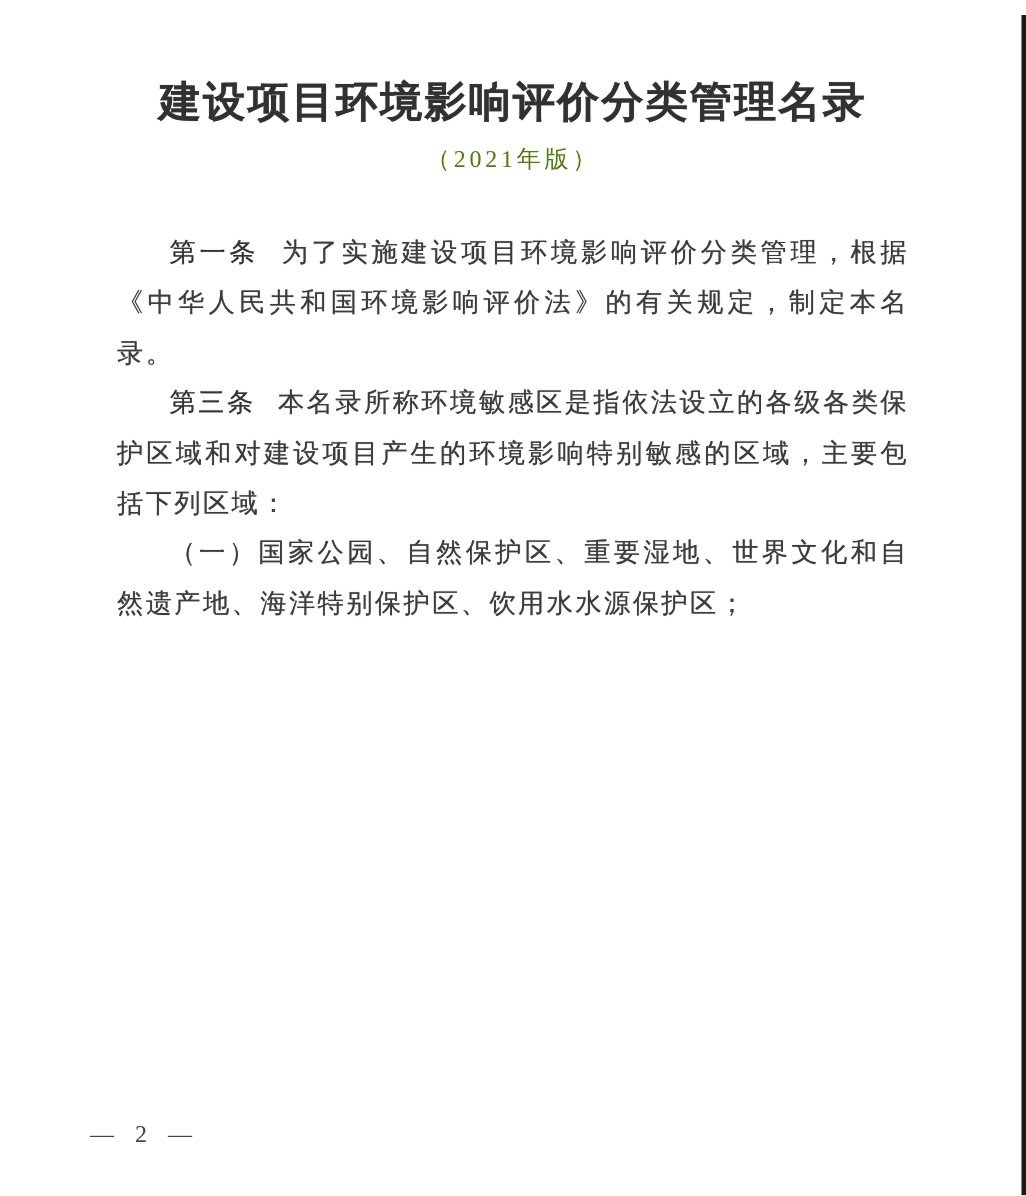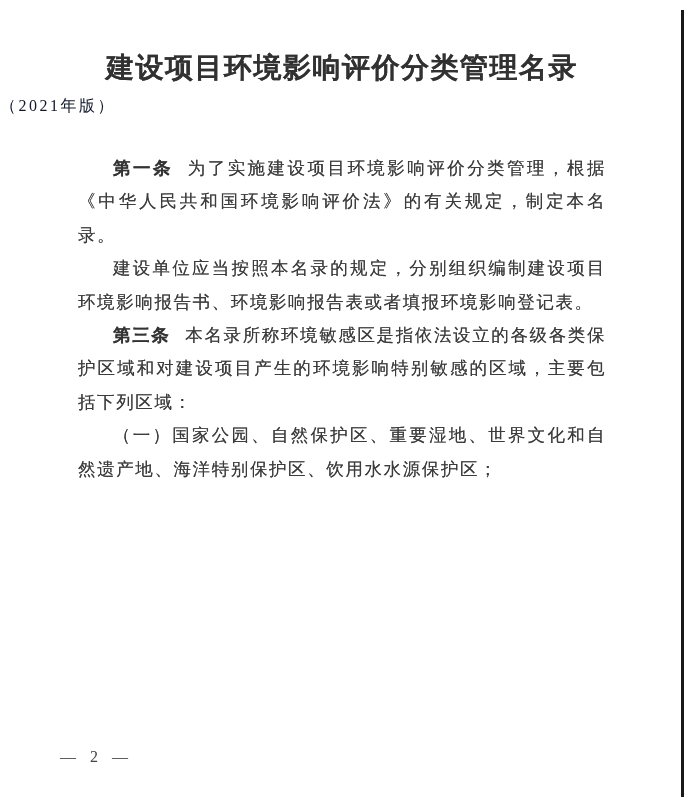--- a/index.html
+++ b/index.html
@@ -19,41 +19,42 @@
     text-align: center;
     font-size: 28px;
     font-weight: bold;
     letter-spacing: 1.5px;
     color: #313131;
     text-shadow: 0 0 0.5px rgba(60,60,60,0.85);
   }
   .edition {
     position: absolute;
     top: 96px; left: 0; right: 0;
+    text-align: center;
     font-size: 16px;
     letter-spacing: 2.5px;
-    color: #0f172a;
+    color: #4d7c0f;
   }
   .body {
     position: absolute;
     top: 152px; left: 78px;
     width: 528px;
     font-size: 17.5px;
     line-height: 33.4px;
     text-align: justify;
     color: #3c3c3c;
     text-shadow: 0 0 0.5px rgba(70,70,70,0.8);
   }
   .body p.para {
     margin: 0;
     text-indent: 2em;
     letter-spacing: 1.6px;
   }
   .lead {
-    font-weight: bold;
+    font-weight: normal;
     margin-right: 0.85em;
     color: #333333;
   }
   .pageno {
     position: absolute;
     left: 60px; top: 748px;
     font-size: 16px;
     letter-spacing: 5px;
     color: #454545;
   }
@@ -69,21 +70,20 @@
 
 <div class="doc">
   <h1 class="title">建设项目环境影响评价分类管理名录</h1>
   <div class="edition">（2021年版）</div>
 
   <div class="body">
 
       <p class="para"><b class="lead">第一条</b><span>为了实施建设项目环境影响评价分类管理，根据《中华人民共和国环境影响评价法》的有关规定，制定本名录。</span></p>
 
 
-      <p class="para"><span>建设单位应当按照本名录的规定，分别组织编制建设项目环境影响报告书、环境影响报告表或者填报环境影响登记表。</span></p>
 
       <p class="para"><b class="lead">第三条</b><span>本名录所称环境敏感区是指依法设立的各级各类保护区域和对建设项目产生的环境影响特别敏感的区域，主要包括下列区域：</span></p>
 
       <p class="para"><span>（一）国家公园、自然保护区、重要湿地、世界文化和自然遗产地、海洋特别保护区、饮用水水源保护区；</span></p>
 
     </div>
 
   <div class="pageno">— 2 —</div>
   <div class="scan-edge"></div>
 </div>

